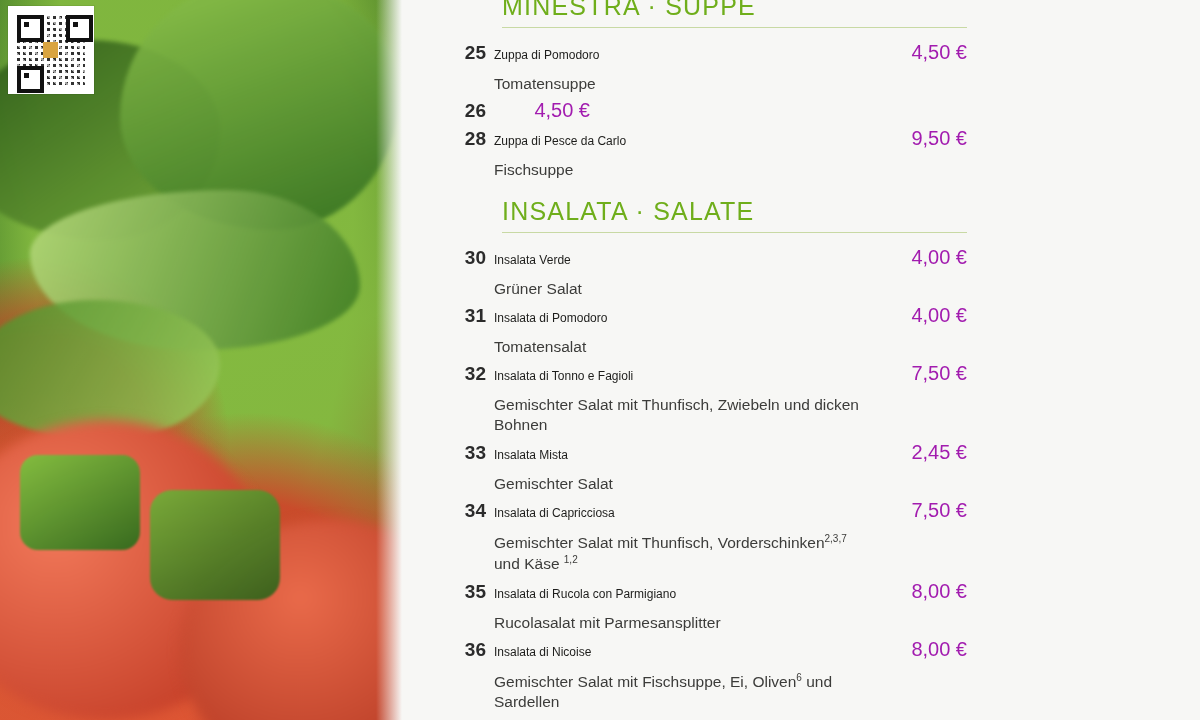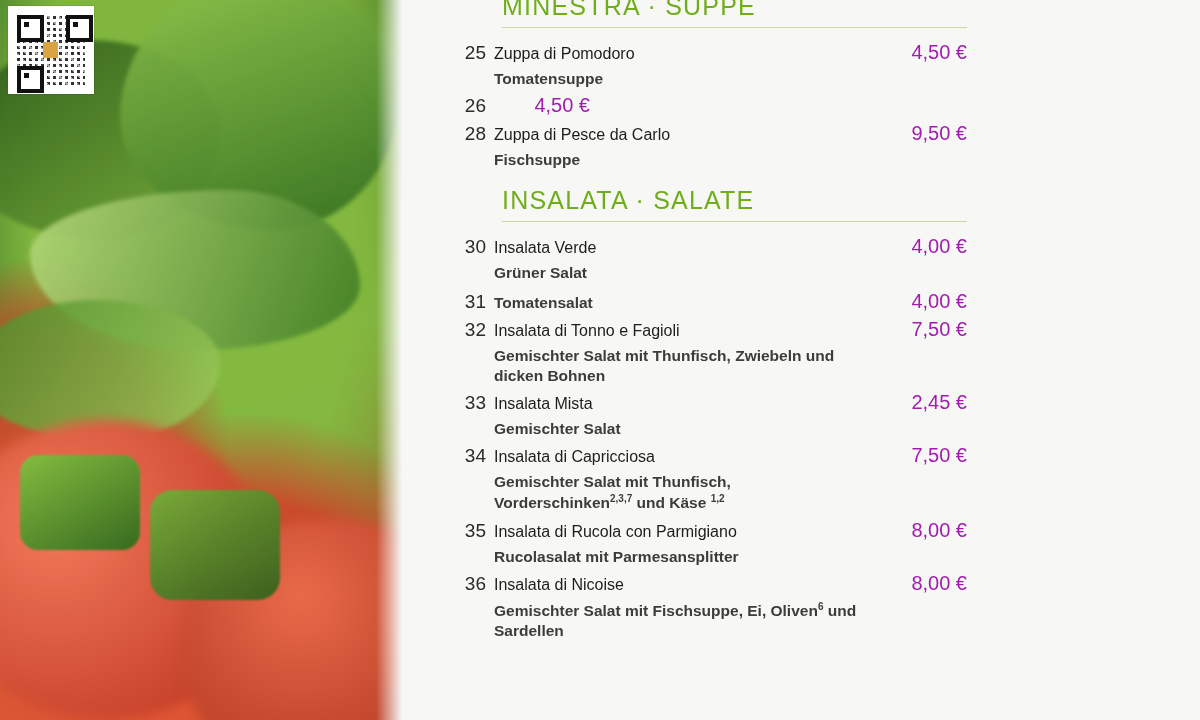--- a/index.html
+++ b/index.html
@@ -151,36 +151,36 @@
     padding: 3px 0 2px 0;
   }
   .item-no {
     width: 62px;
     flex: 0 0 62px;
     text-align: right;
     padding-right: 8px;
     box-sizing: border-box;
     color: #2b2b2b;
     font-size: 19px;
+    font-weight: bold;
   }
   .item-body {
     flex: 1 1 auto;
     min-width: 0;
   }
   .item-name {
     color: #1d1d1b;
-    font-size: 16px;
+    font-size: 12px;
     line-height: 1.18;
   }
   .item-desc {
     color: #3c3c3a;
     font-size: 15.5px;
     line-height: 1.3;
-    margin-top: 5px;
-    font-weight: bold;
+    margin-top: 12px;
   }
   .sup {
     font-size: 10px;
     vertical-align: super;
     color: #3c3c3a;
   }
   .item-price {
     flex: 0 0 96px;
     text-align: right;
     color: #a21caf;
@@ -268,20 +268,21 @@
           <div class="item-body">
             <div class="item-name">Insalata Verde</div>
             <div class="item-desc">Grüner Salat</div>
           </div>
           <div class="item-price">4,00 €</div>
         </div>
 
         <div class="item">
           <div class="item-no">31</div>
           <div class="item-body">
+            <div class="item-name">Insalata di Pomodoro</div>
             <div class="item-desc">Tomatensalat</div>
           </div>
           <div class="item-price">4,00 €</div>
         </div>
 
         <div class="item">
           <div class="item-no">32</div>
           <div class="item-body">
             <div class="item-name">Insalata di Tonno e Fagioli</div>
             <div class="item-desc">Gemischter Salat mit Thunfisch, Zwiebeln und dicken Bohnen</div>

